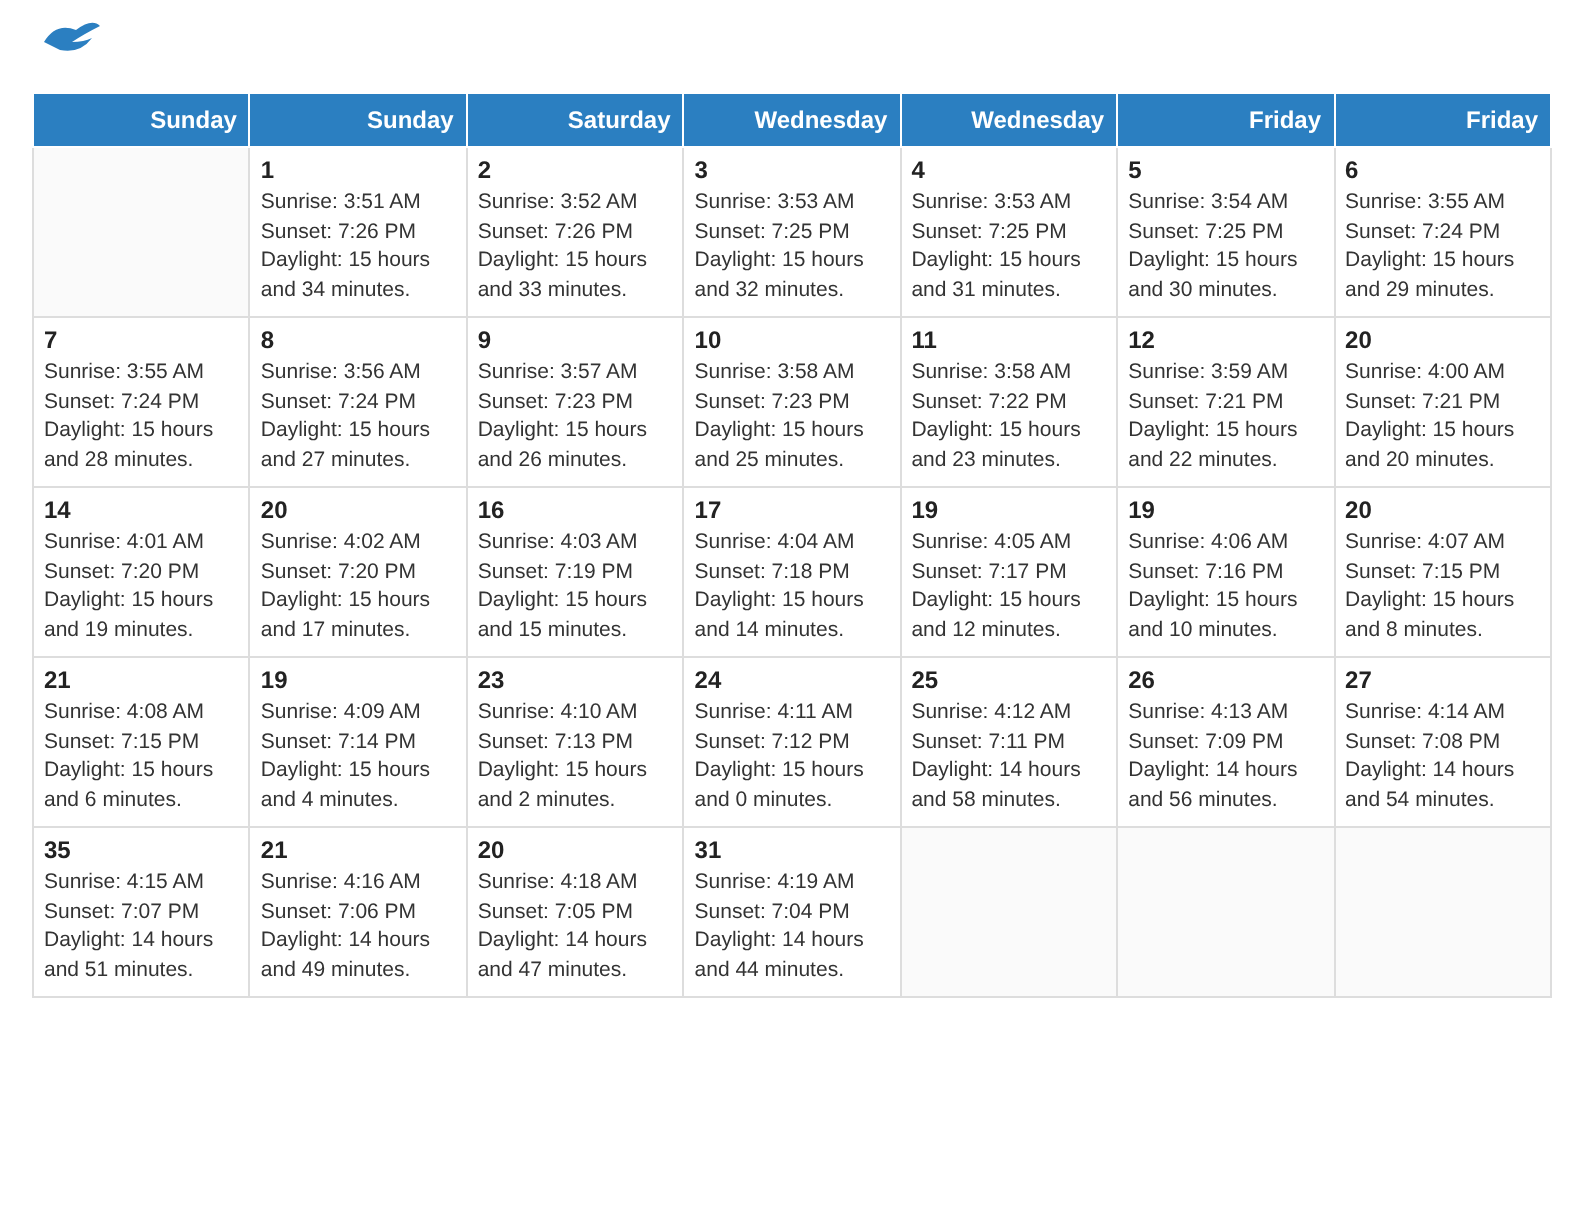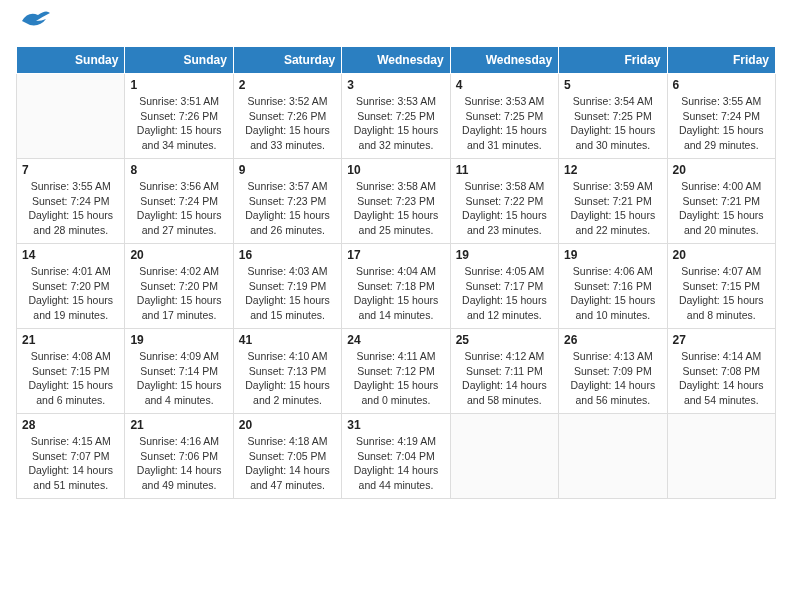--- a/index.html
+++ b/index.html
@@ -68,21 +68,20 @@
       font-weight: bold;
       font-size: 12px;
       color: #222;
       display: block;
       margin-bottom: 2px;
     }
     .cell-info {
       color: #333;
       font-size: 10.5px;
       line-height: 1.4;
-      text-align: center;
     }
     .empty-cell {
       background: #fafafa;
     }
   </style>
 </head>
 <body>
 
 <div class="header">
   <div class="logo">
@@ -204,21 +203,21 @@
       <tr>
         <td>
           <span class="cell-date">21</span>
           <div class="cell-info">Sunrise: 4:08 AM<br>Sunset: 7:15 PM<br>Daylight: 15 hours<br>and 6 minutes.</div>
         </td>
         <td>
           <span class="cell-date">19</span>
           <div class="cell-info">Sunrise: 4:09 AM<br>Sunset: 7:14 PM<br>Daylight: 15 hours<br>and 4 minutes.</div>
         </td>
         <td>
-          <span class="cell-date">41</span>
+          <span class="cell-date">23</span>
           <div class="cell-info">Sunrise: 4:10 AM<br>Sunset: 7:13 PM<br>Daylight: 15 hours<br>and 2 minutes.</div>
         </td>
         <td>
           <span class="cell-date">24</span>
           <div class="cell-info">Sunrise: 4:11 AM<br>Sunset: 7:12 PM<br>Daylight: 15 hours<br>and 0 minutes.</div>
         </td>
         <td>
           <span class="cell-date">25</span>
           <div class="cell-info">Sunrise: 4:12 AM<br>Sunset: 7:11 PM<br>Daylight: 14 hours<br>and 58 minutes.</div>
         </td>
@@ -226,21 +225,21 @@
           <span class="cell-date">26</span>
           <div class="cell-info">Sunrise: 4:13 AM<br>Sunset: 7:09 PM<br>Daylight: 14 hours<br>and 56 minutes.</div>
         </td>
         <td>
           <span class="cell-date">27</span>
           <div class="cell-info">Sunrise: 4:14 AM<br>Sunset: 7:08 PM<br>Daylight: 14 hours<br>and 54 minutes.</div>
         </td>
       </tr>
       <tr>
         <td>
-          <span class="cell-date">28</span>
+          <span class="cell-date">35</span>
           <div class="cell-info">Sunrise: 4:15 AM<br>Sunset: 7:07 PM<br>Daylight: 14 hours<br>and 51 minutes.</div>
         </td>
         <td>
           <span class="cell-date">21</span>
           <div class="cell-info">Sunrise: 4:16 AM<br>Sunset: 7:06 PM<br>Daylight: 14 hours<br>and 49 minutes.</div>
         </td>
         <td>
           <span class="cell-date">20</span>
           <div class="cell-info">Sunrise: 4:18 AM<br>Sunset: 7:05 PM<br>Daylight: 14 hours<br>and 47 minutes.</div>
         </td>

